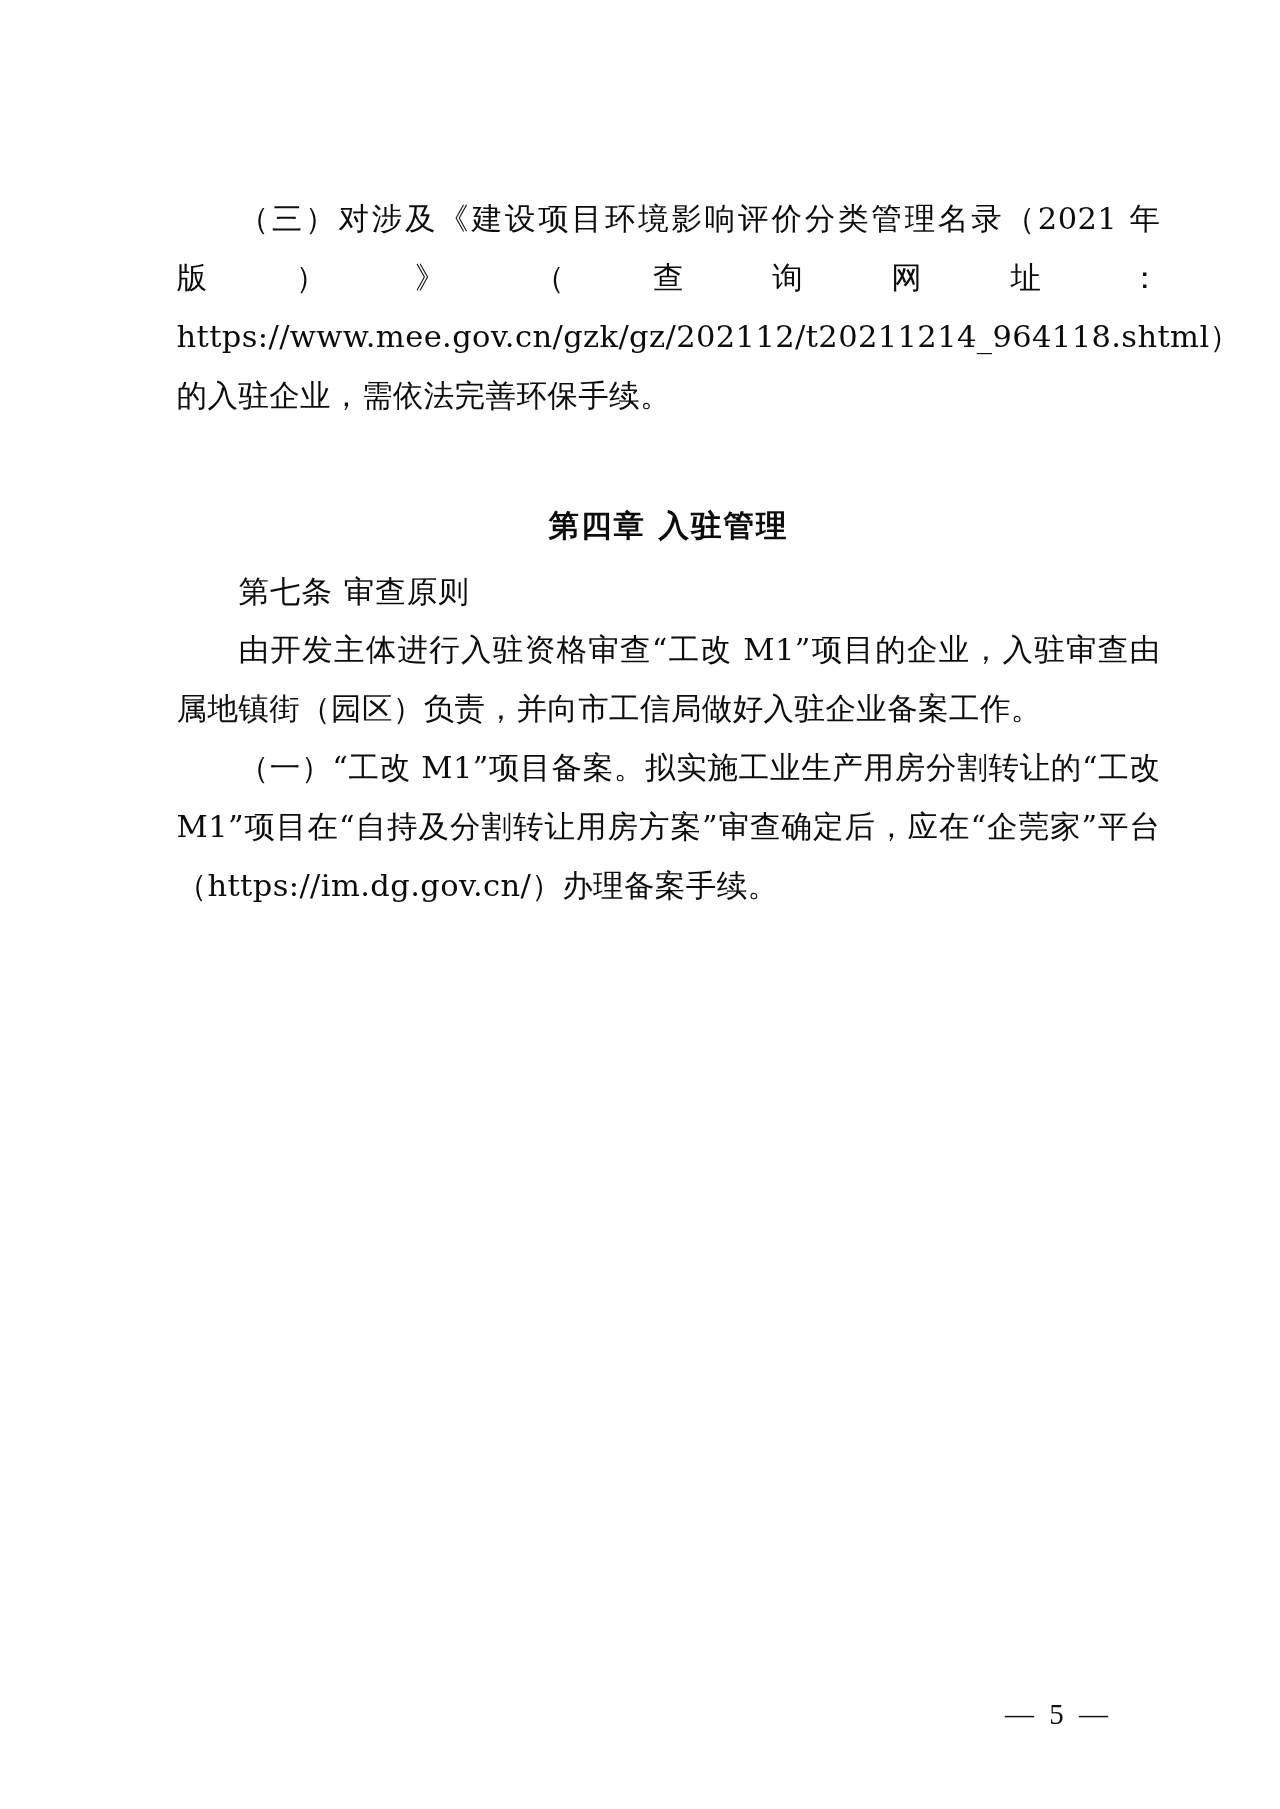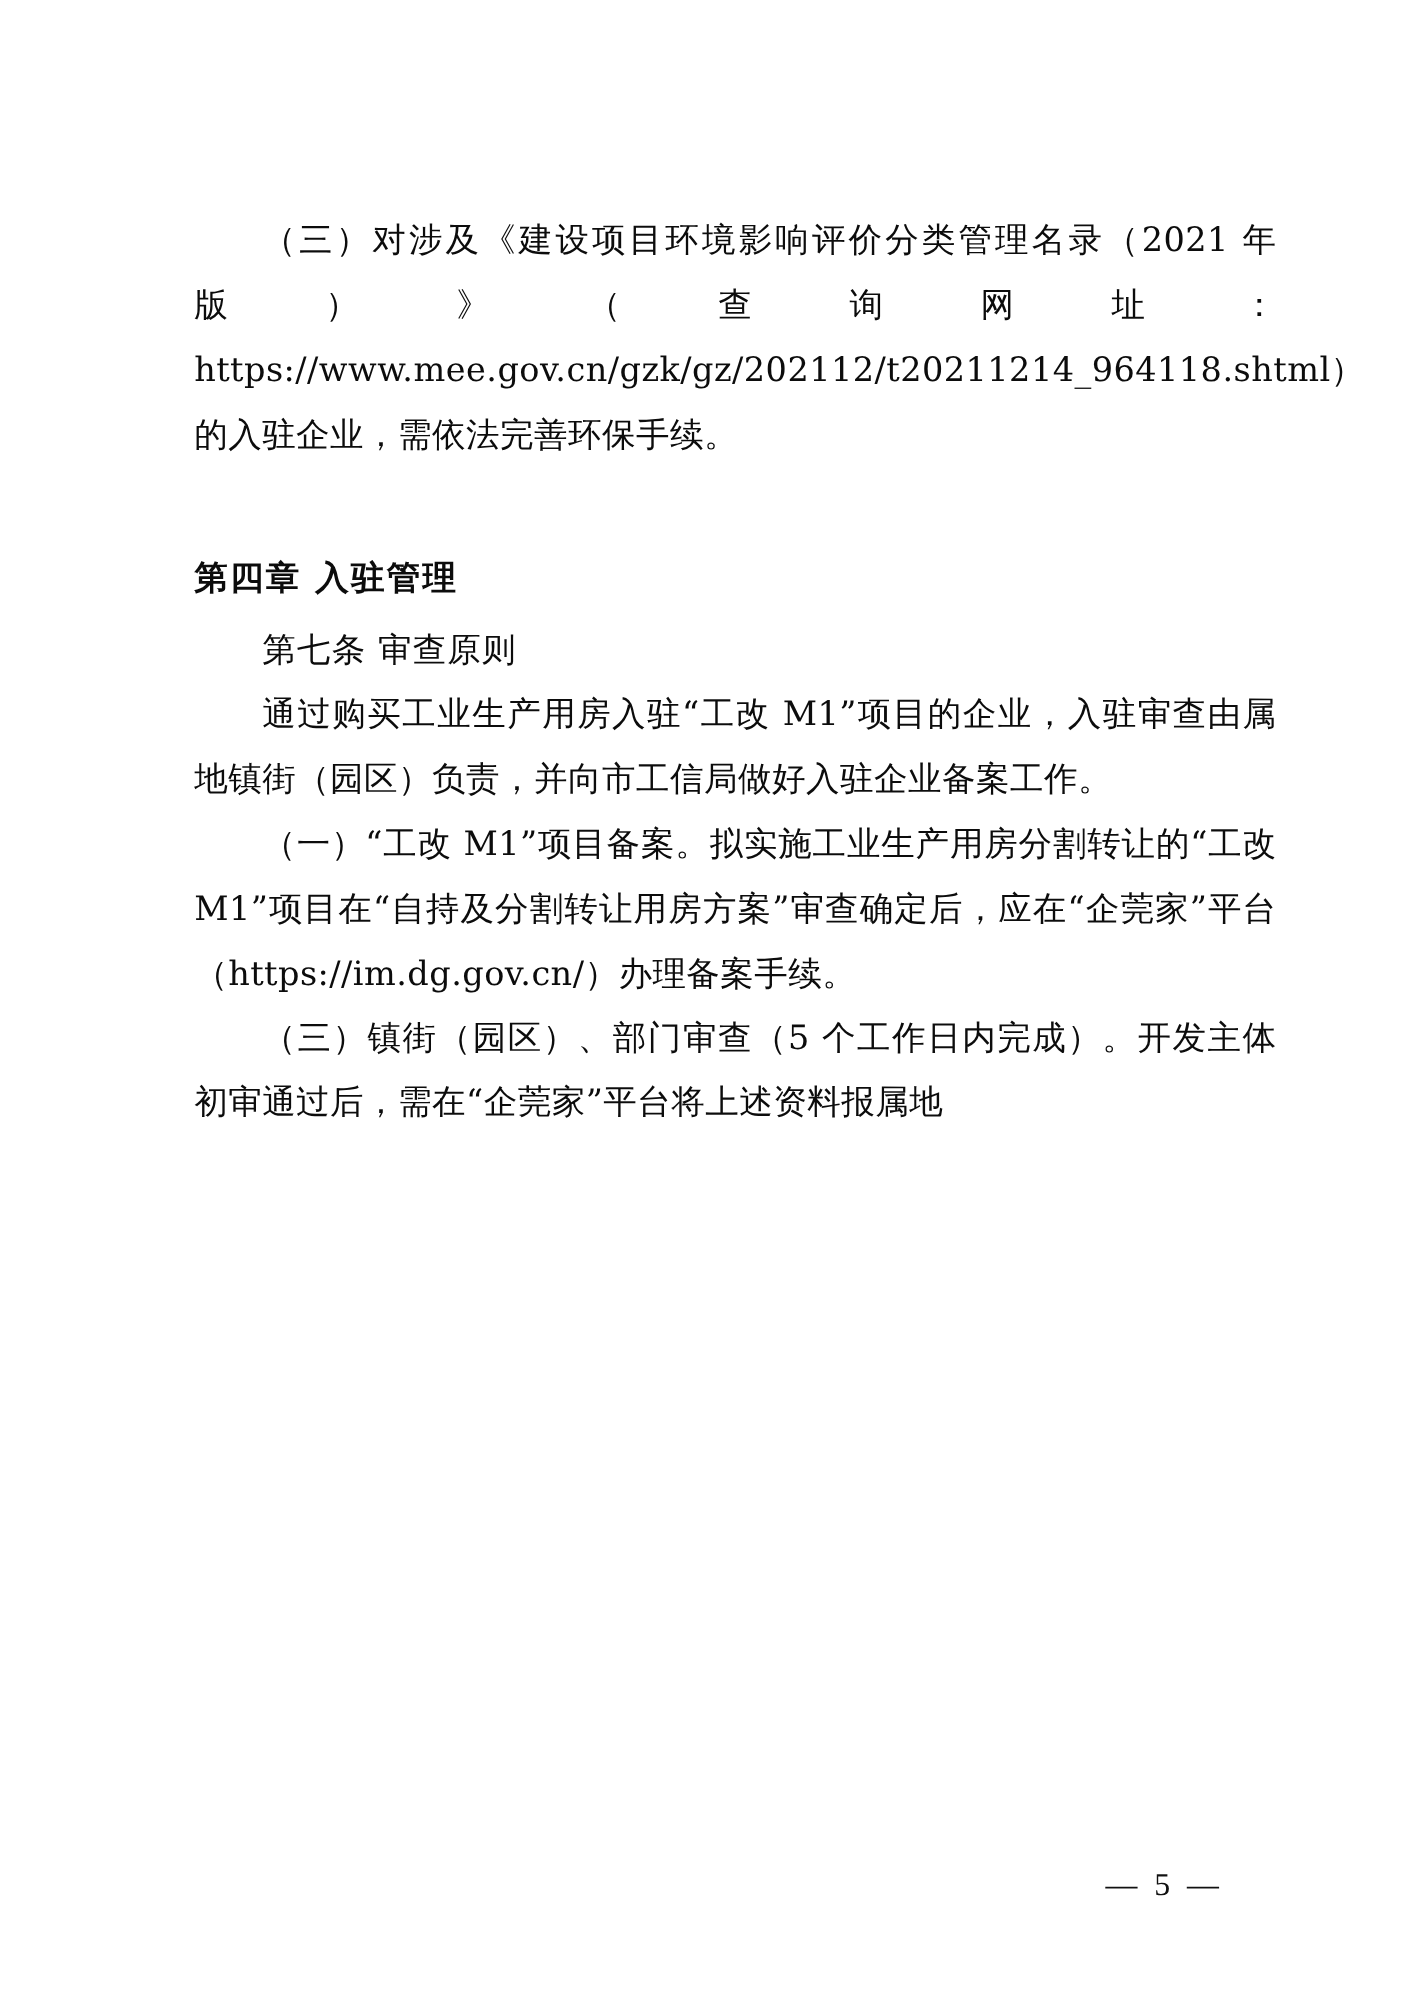--- a/index.html
+++ b/index.html
@@ -33,21 +33,21 @@
     line-height: 1.93;
     letter-spacing: 0.4px;
     text-align: justify;
     text-justify: inter-ideograph;
     font-family: "DejaVu Serif", "Liberation Serif", serif;
   }
   .indent {
     text-indent: 62px;
   }
   .chapter-title {
-    text-align: left;
+    text-align: center;
     font-size: 30.5px;
     line-height: 1.9;
     font-weight: bold;
     font-family: "DejaVu Sans", "Liberation Sans", sans-serif;
     letter-spacing: 2px;
     margin-top: 44px;
     margin-bottom: 8px;
   }
   .article-head {
     font-size: 30.5px;
@@ -75,24 +75,23 @@
   <div class="doc-body">
 
     <p class="indent">（三）对涉及《建设项目环境影响评价分类管理名录（2021 年版）》（查询网址：https://www.mee.gov.cn/gzk/gz/202112/t20211214_964118.shtml）的入驻企业，需依法完善环保手续。</p>
 
     <div class="gap-md"></div>
 
     <p class="chapter-title">第四章  入驻管理</p>
 
     <p class="article-head">第七条   审查原则</p>
 
-    <p class="indent">通过购买工业生产用房入驻“工改 M1”项目的企业，入驻审查由属地镇街（园区）负责，并向市工信局做好入驻企业备案工作。</p>
+    <p class="indent">由开发主体进行入驻资格审查“工改 M1”项目的企业，入驻审查由属地镇街（园区）负责，并向市工信局做好入驻企业备案工作。</p>
 
 
     <p class="indent">（一）“工改 M1”项目备案。拟实施工业生产用房分割转让的“工改 M1”项目在“自持及分割转让用房方案”审查确定后，应在“企莞家”平台（https://im.dg.gov.cn/）办理备案手续。</p>
 
 
-    <p class="indent">（三）镇街（园区）、部门审查（5 个工作日内完成）。开发主体初审通过后，需在“企莞家”平台将上述资料报属地</p>
 
   </div>
 
   <div class="page-number">— 5 —</div>
 </div>
 
 </body></html>

